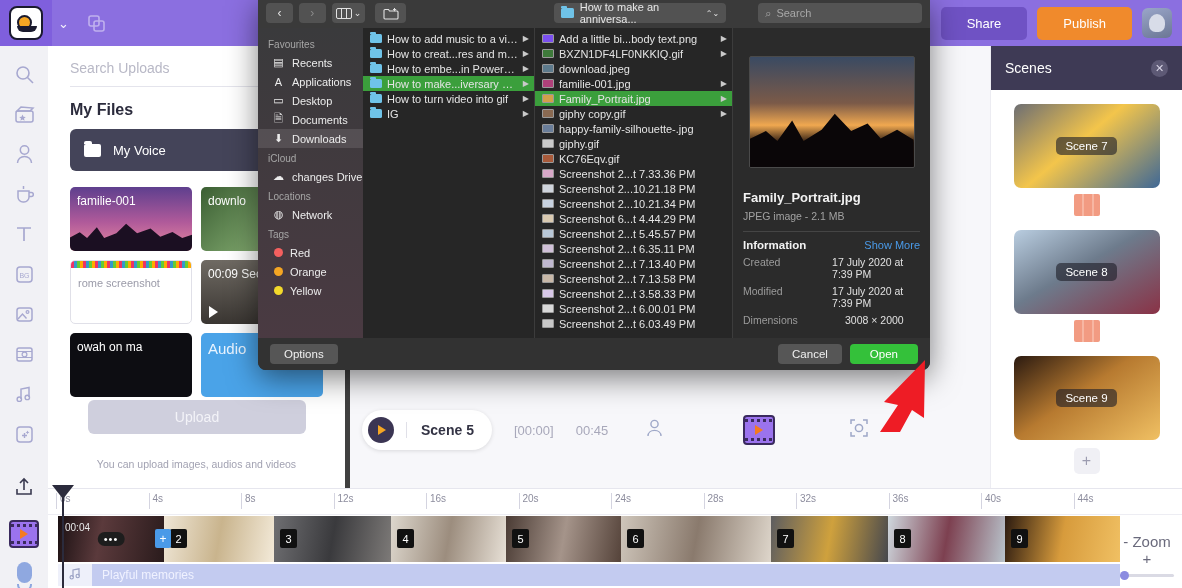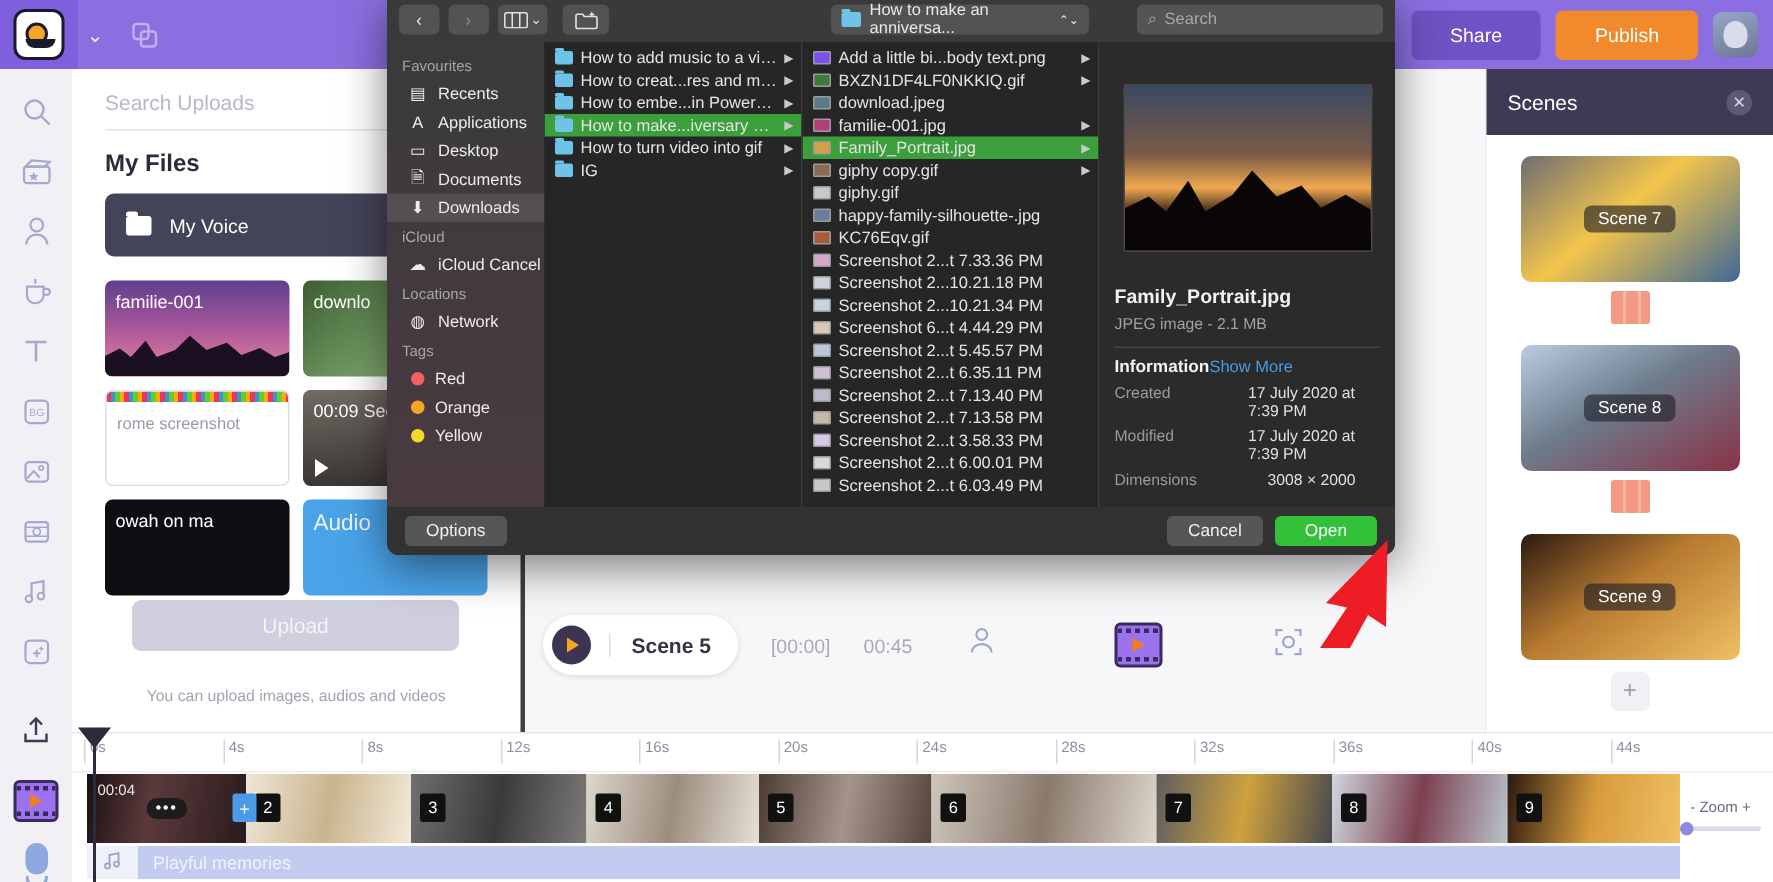--- a/index.html
+++ b/index.html
@@ -106,21 +106,21 @@
     margin: 0 auto;
   }
   .rail-mic .stand {
     width: 15px; height: 8px; border: 2px solid #8fa8e0; border-top: none;
     border-radius: 0 0 9px 9px; margin: 1px auto 0;
   }
 
   
   .uploads {
     position: absolute; left: 48px; top: 46px; width: 302px; height: 442px;
-    background: #fff; border-right: 3px solid #404040;
+    background: #fff; border-right: 5px solid #404040;
   }
   .search-up {
     margin: 14px 22px 0; padding-bottom: 10px; border-bottom: 1px solid #e4e4ec;
     font-size: 14px; color: #b8b8c6;
   }
   .myfiles { margin: 14px 22px 10px; font-size: 16px; font-weight: bold; color: #2b2b3c; }
   .voice-row {
     margin: 0 22px; height: 42px; background: #444459; border-radius: 6px;
     display: flex; align-items: center; padding: 0 14px; color: #fff; font-size: 13px;
   }
@@ -306,21 +306,21 @@
     background: #eef0fa; display: flex; align-items: center;
   }
   .audio-ico { width: 34px; text-align: center; color: #9aa1c4; font-size: 13px; }
   .audio-bar {
     flex: 1; height: 22px; background: #c3cbf0; color: #f0f2ff;
     font-size: 12px; display: flex; align-items: center; padding-left: 10px;
   }
   .zoomctl {
     position: absolute; right: 8px; top: 44px; width: 54px; text-align: center;
   }
-  .zoomctl .lbl { font-size: 10px; color: #3a3a4c; font-weight: bold; text-align: center; }
+  .zoomctl .lbl { font-size: 15px; color: #3a3a4c; font-weight: bold; text-align: center; }
   .zoomctl .lbl span { font-weight: normal; color: #6a6a7c; }
   .zoom-slider {
     margin-top: 7px; height: 3px; background: #dadae4; border-radius: 2px;
     position: relative;
   }
   .zoom-slider::after {
     content: ''; position: absolute; left: 0; top: -3px; width: 9px; height: 9px;
     border-radius: 50%; background: #8b8be0;
   }
 
@@ -412,21 +412,21 @@
     position: relative; overflow: hidden; border: 1px solid #4a4a4a;
   }
   .pv-img::after {
     content: ''; position: absolute; left: 0; right: 0; bottom: 0; height: 62px;
     background: #0a0608;
     clip-path: polygon(0 100%,0 55%,10% 42%,17% 58%,26% 25%,33% 58%,44% 40%,52% 14%,62% 42%,72% 30%,80% 54%,90% 40%,100% 56%,100% 100%);
   }
   .pv-name { font-size: 13px; font-weight: bold; margin-top: 22px; color: #f2f2f2; }
   .pv-meta { font-size: 10.5px; color: #a2a2a2; margin-top: 5px; }
   .pv-sep { height: 1px; background: #454545; margin: 9px 0 7px; }
-  .pv-inf-row { display: flex; justify-content: flex-start; align-items: baseline; }
+  .pv-inf-row { display: flex; justify-content: space-between; align-items: baseline; }
   .pv-inf-row .k { font-size: 11.5px; font-weight: bold; color: #f2f2f2; }
   .pv-inf-row .more { font-size: 11px; color: #4a9ae8; cursor: pointer; }
   .kv { display: flex; margin-top: 5px; font-size: 10.5px; gap: 44px; }
   .kv .k { width: 58px; color: #9b9b9b; }
   .kv .v { color: #e0e0e0; }
   .dlg-footer {
     position: absolute; left: 0; right: 0; bottom: 0; height: 32px;
     background: #323232; display: flex; align-items: center; padding: 0 12px;
   }
   .ft-btn {
@@ -747,21 +747,21 @@
             <span class="sb-gl">🗎</span>
             <span>Documents</span>
           </div>
           <div class="sb-item active">
             <span class="sb-gl">⬇</span>
             <span>Downloads</span>
           </div>
           <div class="sb-head">iCloud</div>
           <div class="sb-item">
             <span class="sb-gl">☁</span>
-            <span>iCloud Cancel</span>
+            <span>changes Drive</span>
           </div>
           <div class="sb-head">Locations</div>
           <div class="sb-item">
             <span class="sb-gl">◍</span>
             <span>Network</span>
           </div>
           <div class="sb-head">Tags</div>
           <div class="sb-item">
             <span class="dot" style="background: rgb(244, 96, 95);"></span>
             <span>Red</span>
@@ -832,27 +832,27 @@
             <span class="fimg" style="background: rgb(210, 160, 74);"></span>
             <span class="nm">Family_Portrait.jpg</span>
             <span class="arw">▶</span>
           </div>
           <div class="row">
             <span class="fimg" style="background: rgb(138, 106, 82);"></span>
             <span class="nm">giphy copy.gif</span>
             <span class="arw">▶</span>
           </div>
           <div class="row">
+            <span class="fimg" style="background: rgb(106, 126, 154);"></span>
+            <span class="nm">happy-family-silhouette-.jpg</span>
+            <span class="arw"></span>
+          </div>
+          <div class="row">
             <span class="fimg" style="background: rgb(201, 201, 201);"></span>
             <span class="nm">giphy.gif</span>
-            <span class="arw"></span>
-          </div>
-          <div class="row">
-            <span class="fimg" style="background: rgb(106, 126, 154);"></span>
-            <span class="nm">happy-family-silhouette-.jpg</span>
             <span class="arw"></span>
           </div>
           <div class="row">
             <span class="fimg" style="background: rgb(168, 90, 58);"></span>
             <span class="nm">KC76Eqv.gif</span>
             <span class="arw"></span>
           </div>
           <div class="row">
             <span class="fimg" style="background: rgb(216, 168, 200);"></span>
             <span class="nm">Screenshot 2...t 7.33.36 PM</span>

